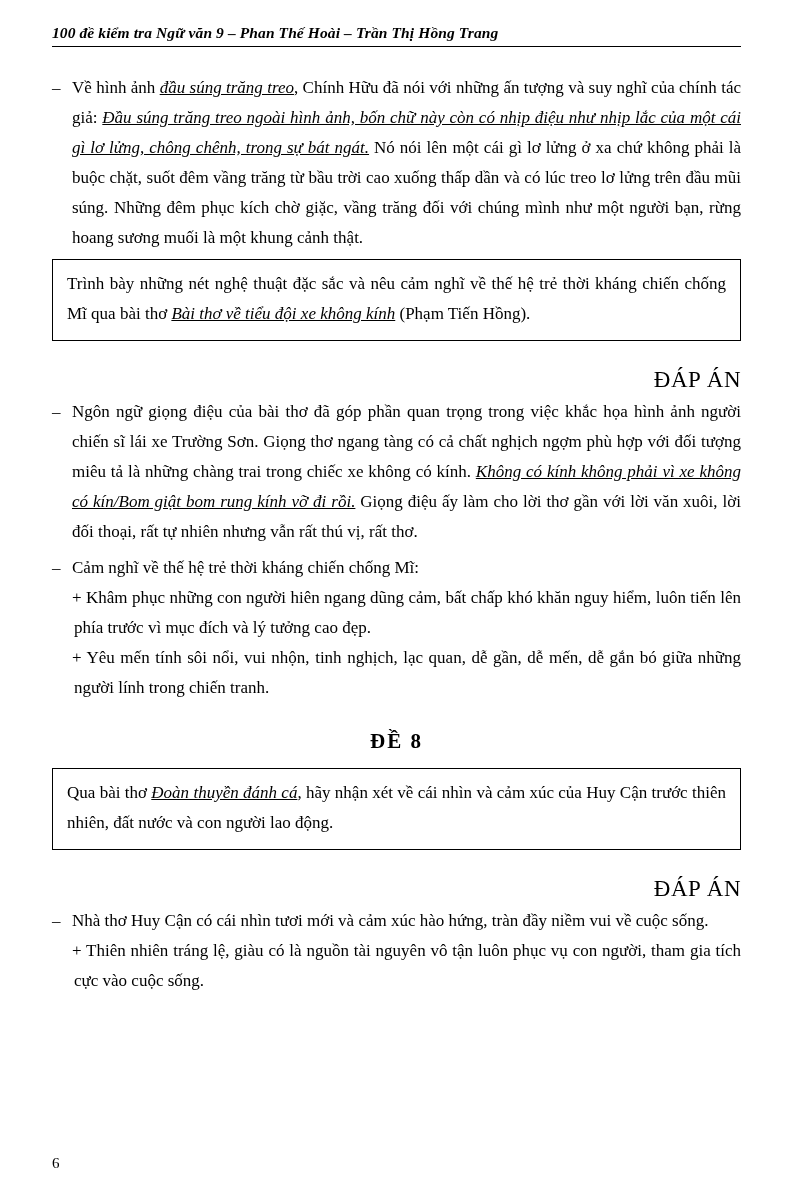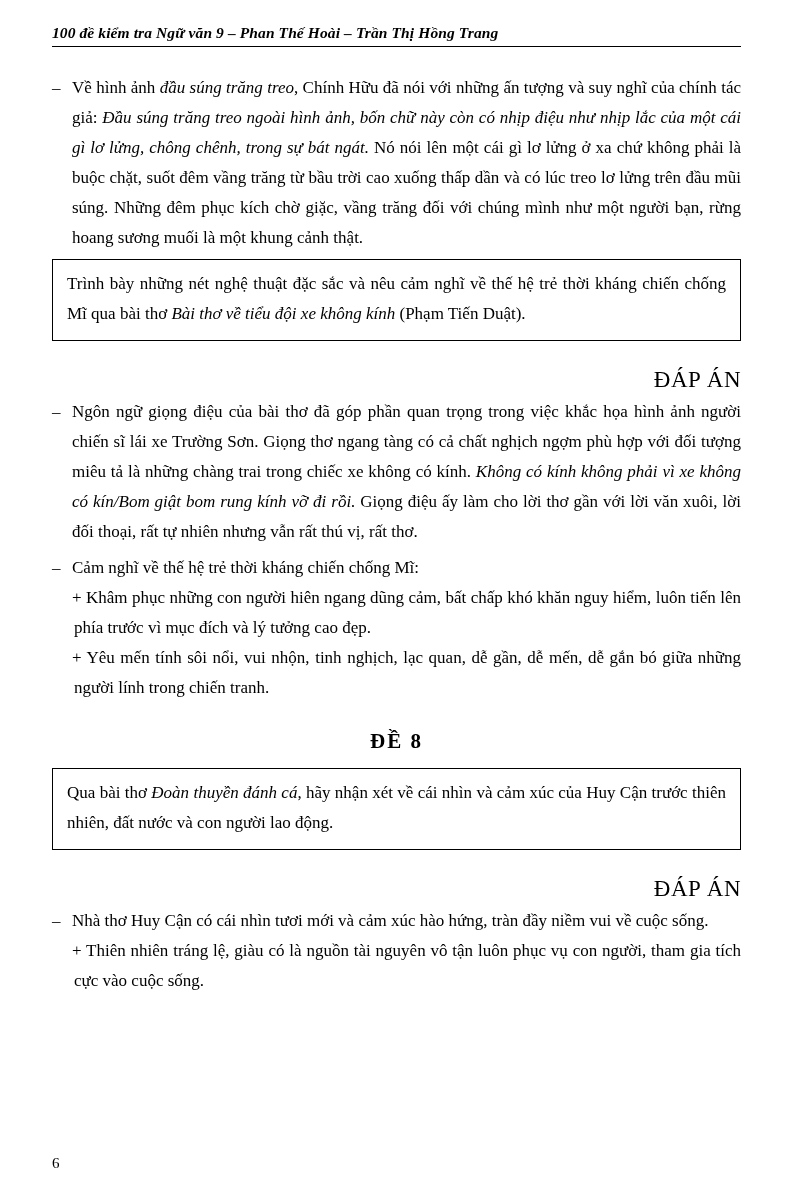--- a/index.html
+++ b/index.html
@@ -49,20 +49,21 @@
   .para {
     flex: 1;
     font-size: 17px;
     line-height: 30px;
     text-align: justify;
     text-justify: inter-word;
     margin: 0;
   }
   .ital {
     font-style: italic;
+    text-decoration: underline;
   }
   .de-title {
     text-align: center;
     font-weight: bold;
     font-size: 21px;
     letter-spacing: 2px;
     margin: 26px 0 14px 0;
   }
   .qbox {
     border: 1.2px solid #000;
@@ -106,21 +107,21 @@
 
   <div class="bullet-block">
     <span class="dash">–</span>
     <p class="para">
       <span>Về hình ảnh </span><span class="ital">đầu súng trăng treo</span><span>, Chính Hữu đã nói với những ấn tượng và suy nghĩ của chính tác giả: </span><span class="ital">Đầu súng trăng treo ngoài hình ảnh, bốn chữ này còn có nhịp điệu như nhịp lắc của một cái gì lơ lửng, chông chênh, trong sự bát ngát.</span><span> Nó nói lên một cái gì lơ lửng ở xa chứ không phải là buộc chặt, suốt đêm vầng trăng từ bầu trời cao xuống thấp dần và có lúc treo lơ lửng trên đầu mũi súng. Những đêm phục kích chờ giặc, vầng trăng đối với chúng mình như một người bạn, rừng hoang sương muối là một khung cảnh thật.</span>
     </p>
   </div>
 
 
   <div class="qbox">
-    <span>Trình bày những nét nghệ thuật đặc sắc và nêu cảm nghĩ về thế hệ trẻ thời kháng chiến chống Mĩ qua bài thơ </span><span class="ital">Bài thơ về tiểu đội xe không kính</span><span> (Phạm Tiến Duật).</span>
+    <span>Trình bày những nét nghệ thuật đặc sắc và nêu cảm nghĩ về thế hệ trẻ thời kháng chiến chống Mĩ qua bài thơ </span><span class="ital">Bài thơ về tiểu đội xe không kính</span><span> (Phạm Tiến Hồng).</span>
   </div>
 
   <div class="answer-title">ĐÁP ÁN</div>
 
   <div class="bullet-block">
     <span class="dash">–</span>
     <p class="para">
       <span>Ngôn ngữ giọng điệu của bài thơ đã góp phần quan trọng trong việc khắc họa hình ảnh người chiến sĩ lái xe Trường Sơn. Giọng thơ ngang tàng có cả chất nghịch ngợm phù hợp với đối tượng miêu tả là những chàng trai trong chiếc xe không có kính. </span><span class="ital">Không có kính không phải vì xe không có kín/Bom giật bom rung kính vỡ đi rồi.</span><span> Giọng điệu ấy làm cho lời thơ gần với lời văn xuôi, lời đối thoại, rất tự nhiên nhưng vẫn rất thú vị, rất thơ.</span>
     </p>
   </div>

